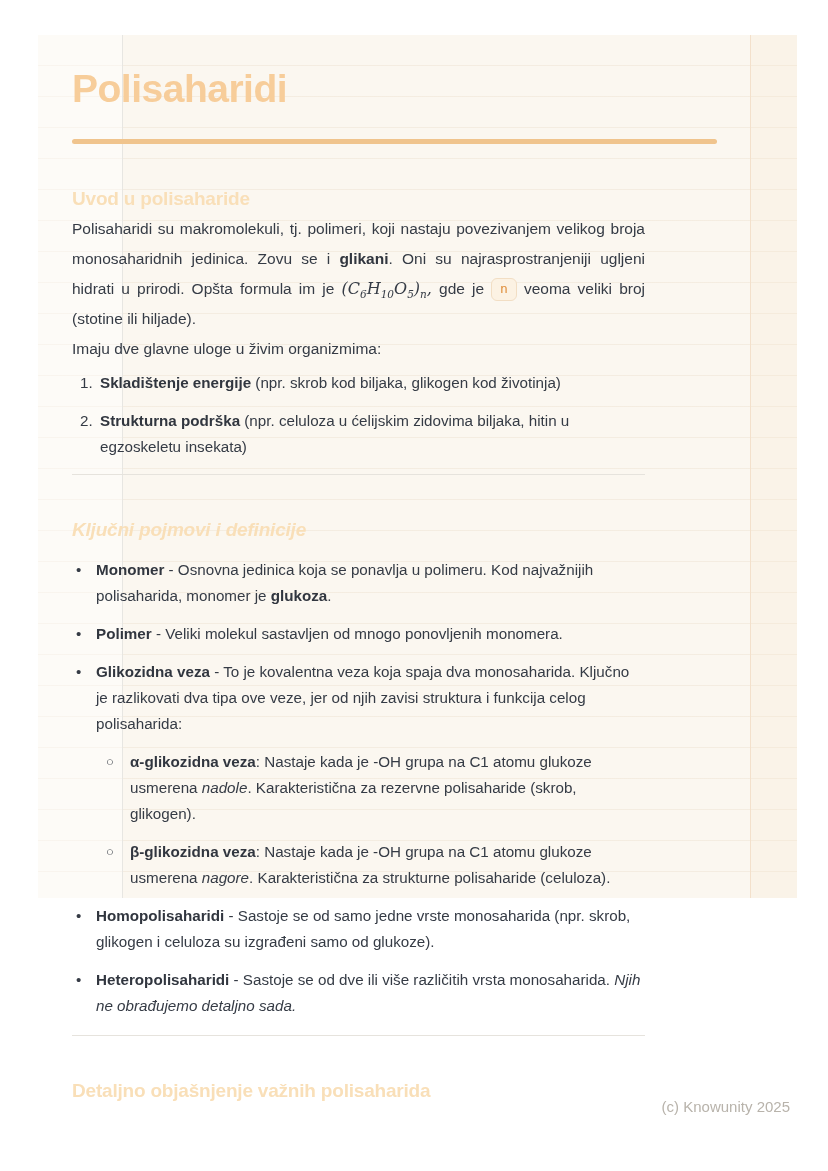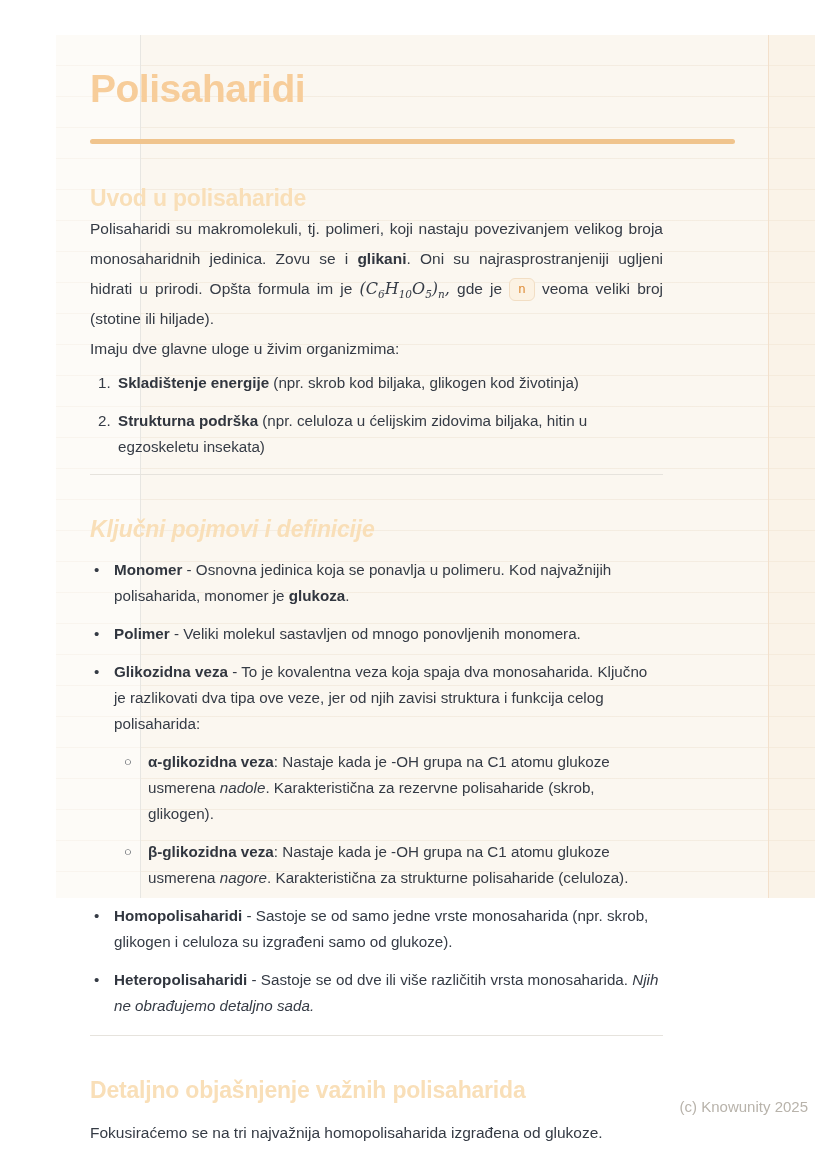--- a/index.html
+++ b/index.html
@@ -1,38 +1,38 @@
 <!DOCTYPE html>
 <html><head>
 <meta charset="utf-8">
 <style>
   * { margin:0; padding:0; box-sizing:border-box; }
   html,body { width:828px; height:1171px; background:#ffffff; overflow:hidden;
               font-family:"Liberation Sans","DejaVu Sans",sans-serif; }
   body { position:relative; }
 
-  .page { position:absolute; left:56px; top:35px; width:759px; height:863px;
+  .page { position:absolute; left:38px; top:35px; width:759px; height:863px;
           background:#FBF7F0;
           background-image:repeating-linear-gradient(to bottom,
             transparent 0px, transparent 30px, rgba(228,212,190,0.30) 30px, rgba(228,212,190,0.30) 31px);
   }
   .margin-strip-left  { position:absolute; left:0;   top:0; width:84px;  height:100%;
                         background:rgba(255,255,255,0.45); }
   .margin-strip-right { position:absolute; left:712px; top:0; width:47px; height:100%;
                         background:rgba(247,230,207,0.25); }
   .vline-left  { position:absolute; left:84px;  top:0; width:1px; height:100%; background:#E7E6E2; }
   .vline-right { position:absolute; left:712px; top:0; width:1px; height:100%; background:#F3E0CB; }
 
   .content { position:relative; margin-left:34px; width:573px; }
 
   h1.title { margin-top:32px; font-size:39px; line-height:44px; font-weight:800;
              letter-spacing:-0.5px; color:#F7CD9A; }
   .title-rule { margin-top:28px; width:645px; height:5px; background:#F0C48D; border-radius:3px; }
 
-  h2.sec { font-size:23px; line-height:31px; font-weight:700; color:#F9DFB8; letter-spacing:-0.2px;margin-top:39px; }
+  h2.sec { font-size:19px; line-height:31px; font-weight:700; color:#F9DFB8; letter-spacing:-0.2px;margin-top:39px; }
   .sec-intro  { margin-top:30px; }
   .sec-terms  { margin-top:22px;font-style:italic; }
   .sec-detail { margin-top:22px; }
 
   p.body { font-size:15.5px; line-height:30px; color:#353B45; }
   .p-intro { margin-top:0; text-align:justify; }
   .p-roles { }
   .p-detail{ margin-top:12px; }
 
   b.bd { font-weight:700; color:#31363F; }
@@ -133,18 +133,17 @@
       <li>
         <span class="bullet">•</span>
         <span class="li-body"><b class="bd">Heteropolisaharidi</b><span> - Sastoje se od dve ili više različitih vrsta monosaharida. </span><i class="it">Njih ne obrađujemo detaljno sada.</i></span>
       </li>
     </ul>
 
     <hr class="divider divider2">
 
     <h2 class="sec sec-detail">Detaljno objašnjenje važnih polisaharida</h2>
 
-    <p class="body p-detail">Fokusiraćemo se na tri najvažnija homopolisaharida izgrađena od glukoze.</p>
 
   </div>
 
   <div class="copyright">(c) Knowunity 2025</div>
 </div>
 
 </body></html>

